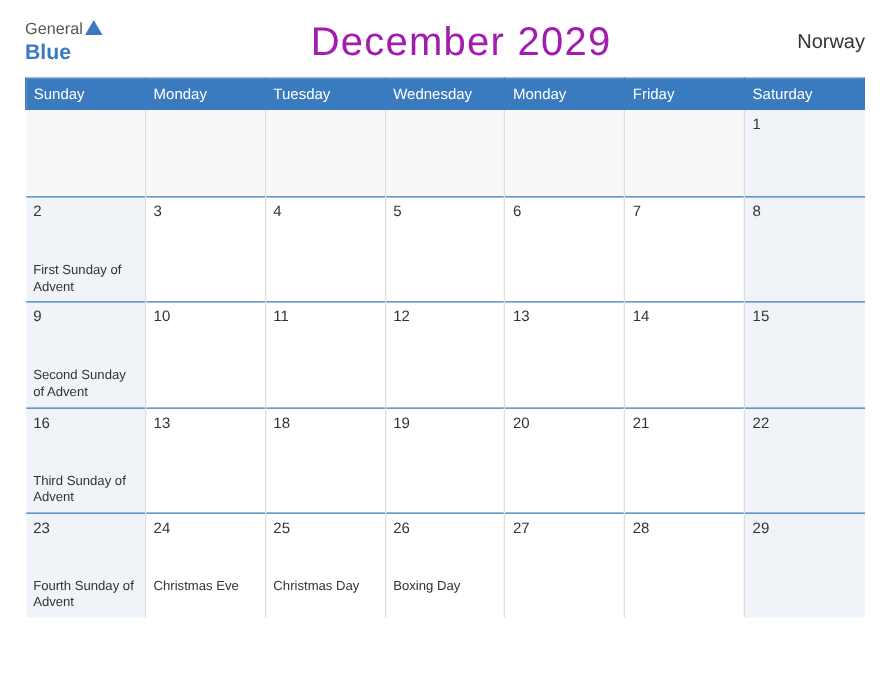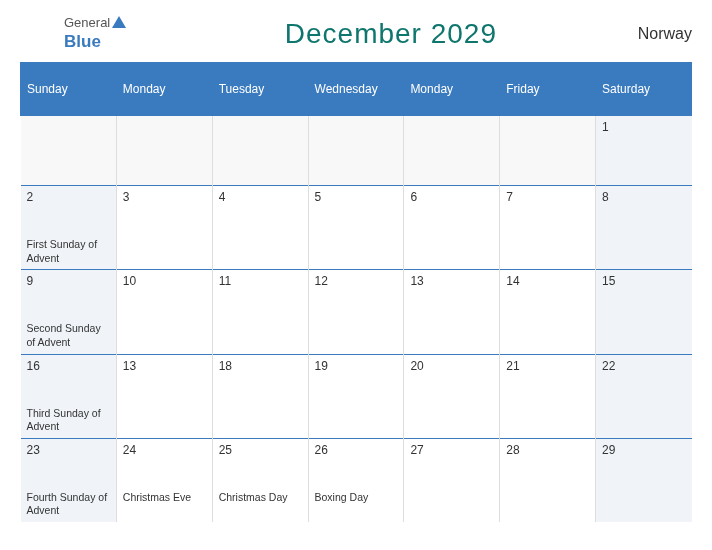--- a/index.html
+++ b/index.html
@@ -40,41 +40,41 @@
     .logo-triangle {
       width: 0;
       height: 0;
       border-left: 7px solid transparent;
       border-right: 7px solid transparent;
       border-bottom: 12px solid #3a7abf;
       margin-left: 2px;
       margin-bottom: 2px;
     }
     .month-title {
-      font-size: 28px;
-      color: #0f766e;
+      font-size: 32px;
+      color: #a21caf;
       font-weight: normal;
       letter-spacing: 1px;
     }
     .country-label {
       font-size: 16px;
       color: #333;
     }
     .calendar {
       width: 100%;
       border-collapse: collapse;
     }
     .calendar thead tr {
       background: #3a7abf;
     }
     .calendar thead th {
       color: #fff;
       font-size: 12px;
       font-weight: normal;
-      padding: 19px 6px;
+      padding: 5px 6px;
       text-align: left;
       border: 1px solid #3a7abf;
       width: calc(100% / 7);
     }
     .calendar tbody tr {
       border-top: 1px solid #3a7abf;
     }
     .calendar tbody td {
       vertical-align: top;
       padding: 4px 6px;
@@ -257,21 +257,20 @@
   </table>
 </div>
 
 <style>
   .logo {
     display: flex;
     flex-direction: row;
     flex-wrap: wrap;
     align-items: flex-start;
     width: 80px;
-    margin-left: 44px;
   }
   .logo-line1 {
     display: flex;
     align-items: center;
     width: 100%;
   }
   .logo-line2 {
     display: flex;
     align-items: center;
     width: 100%;

